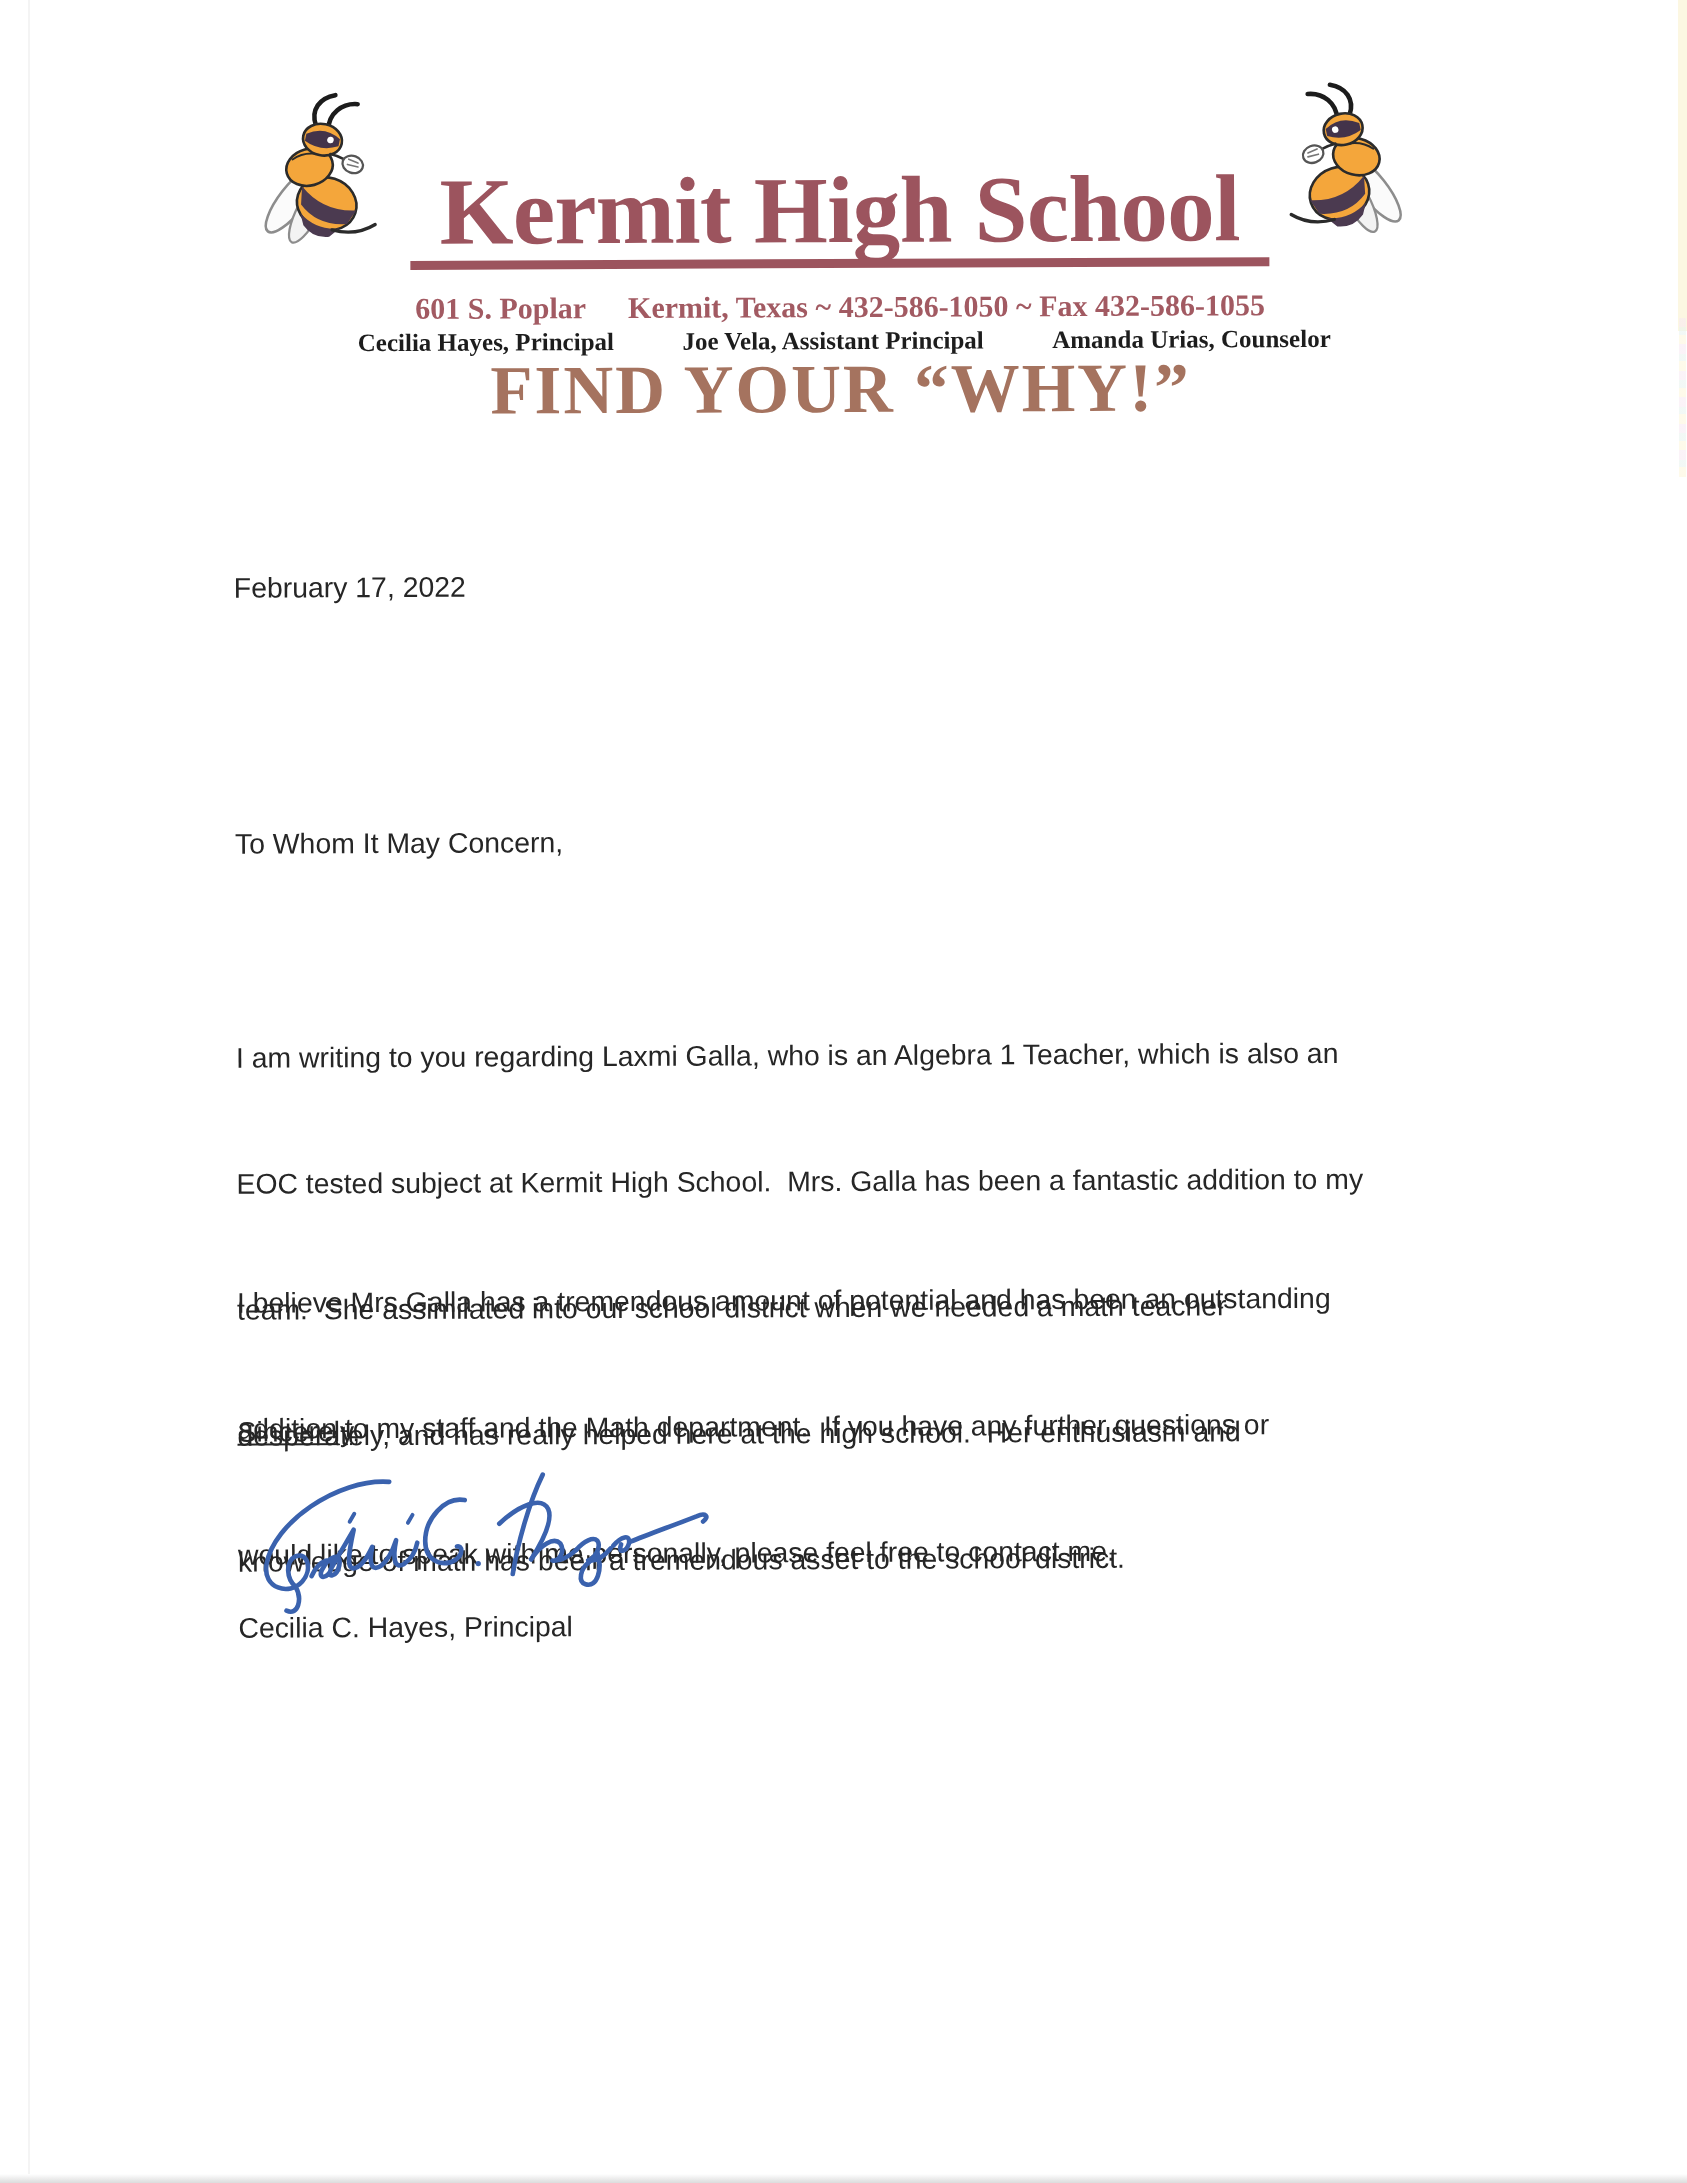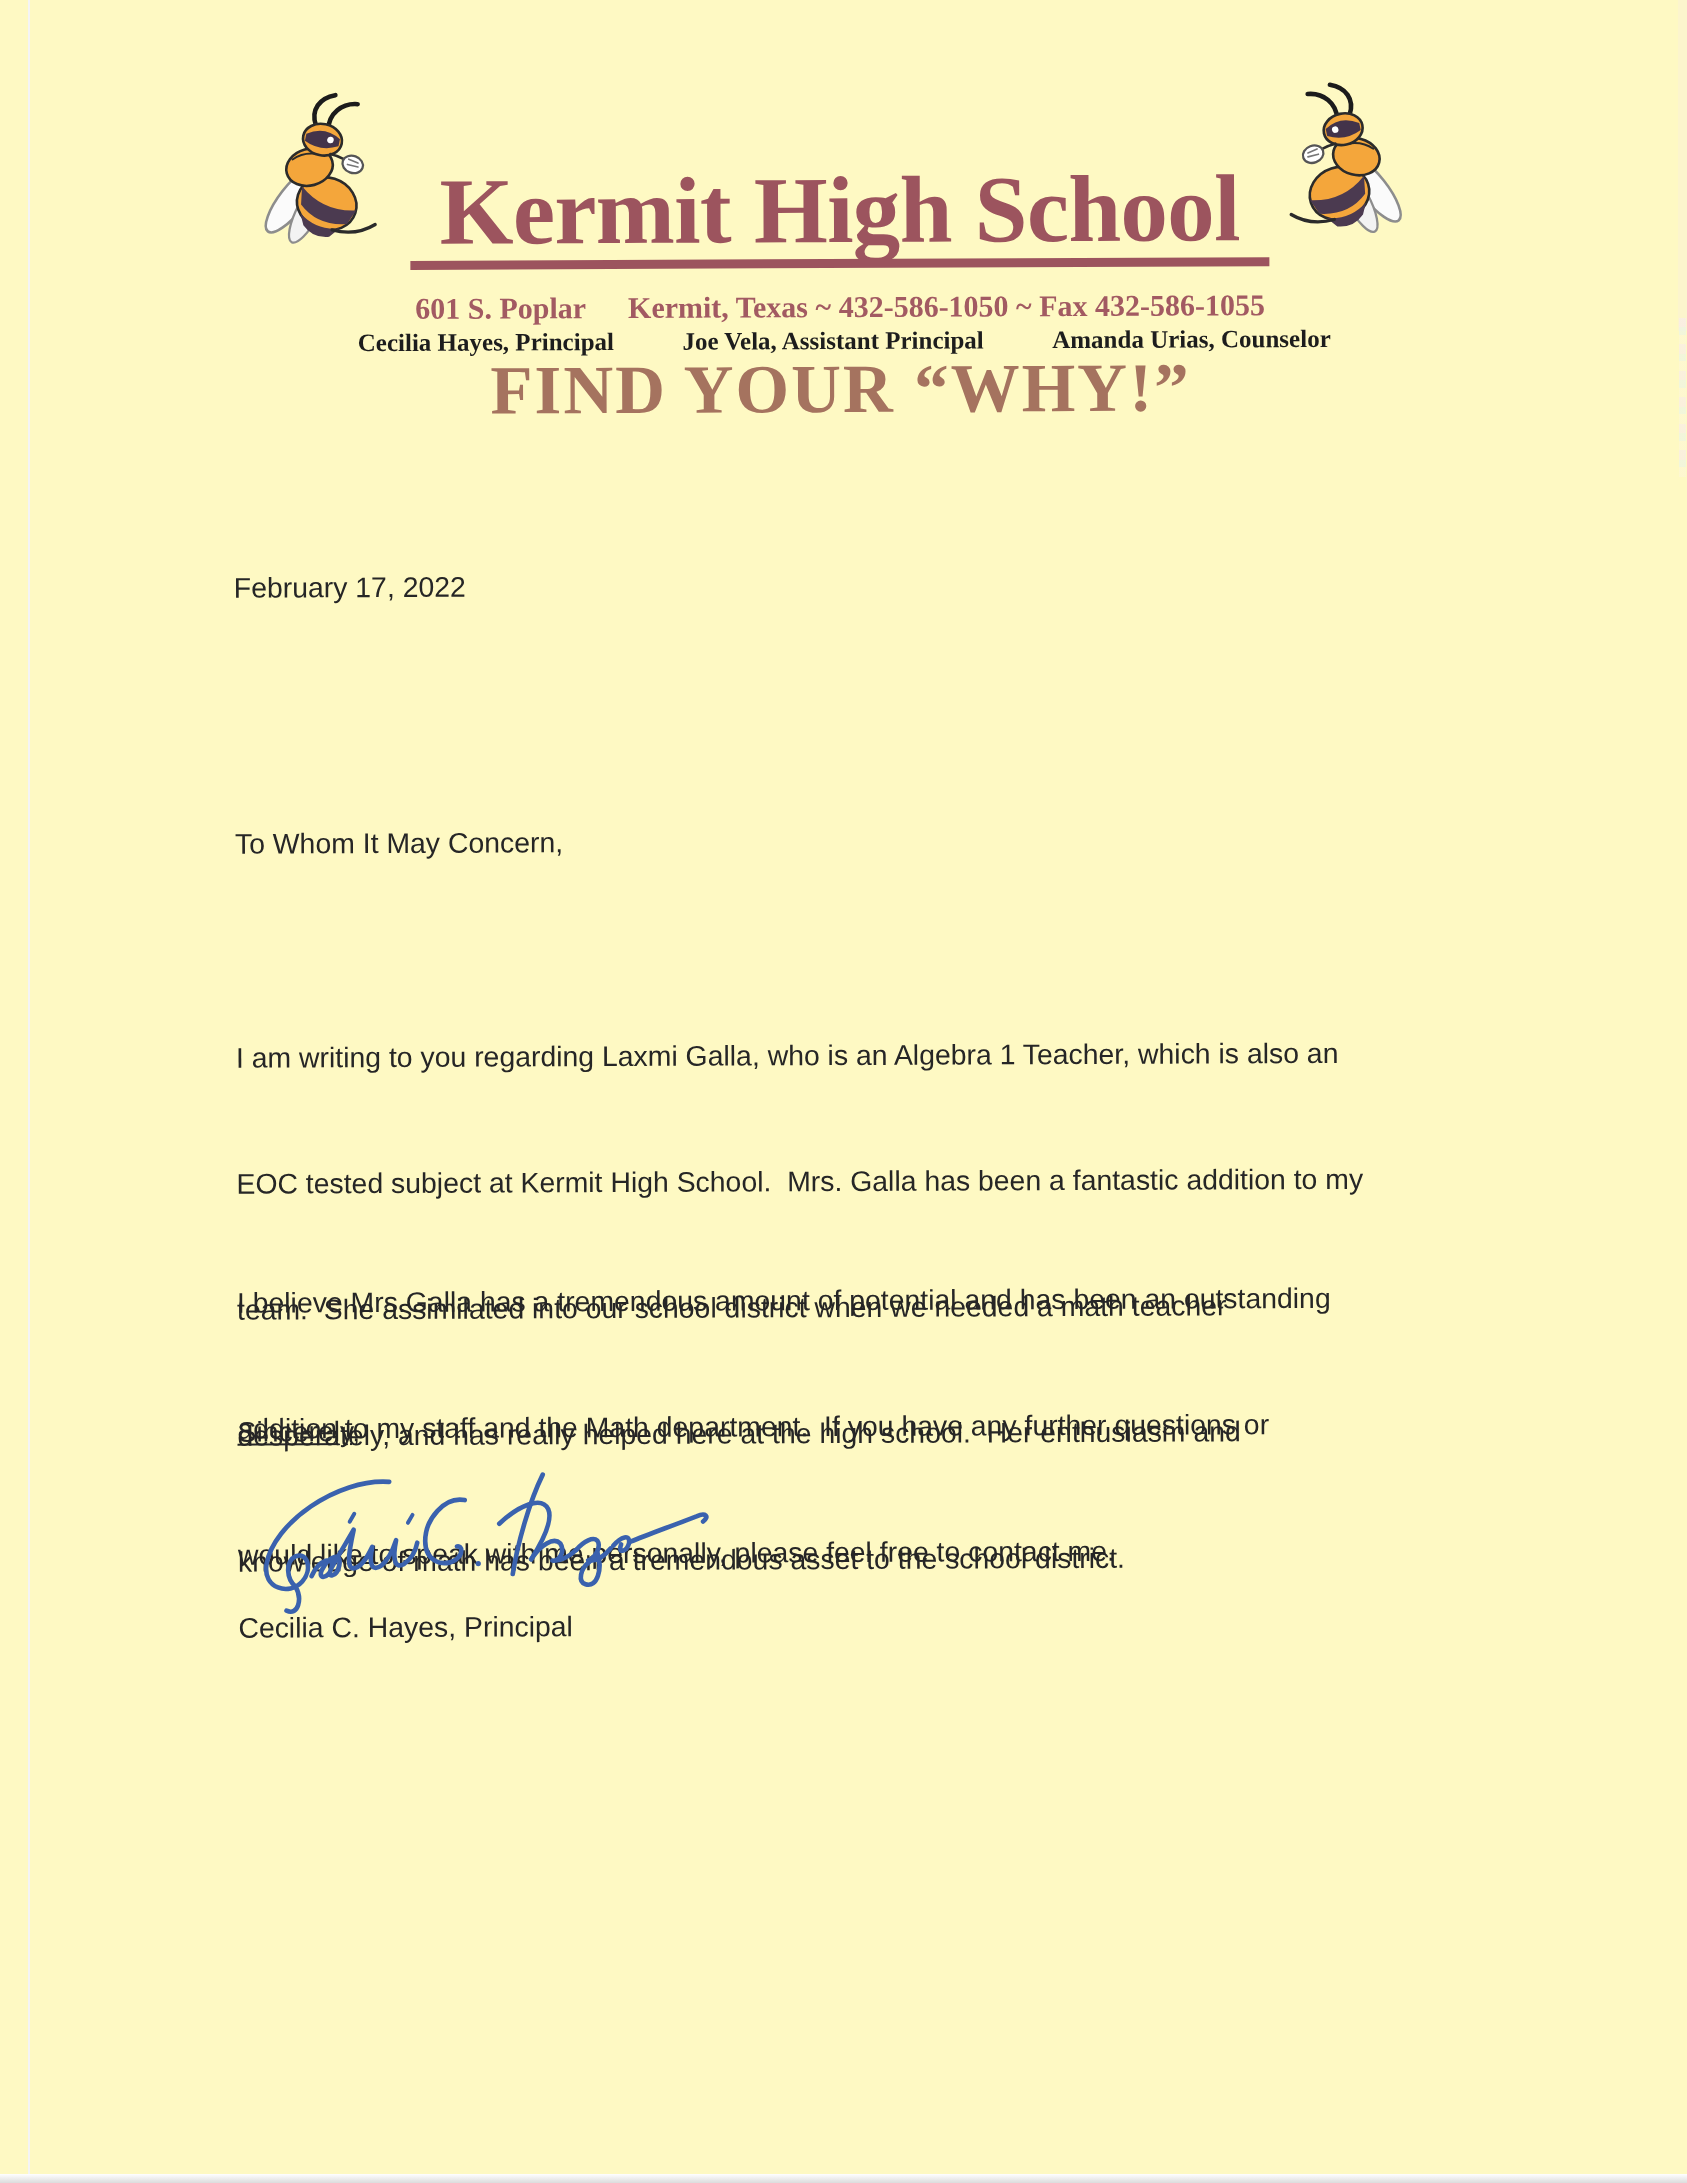--- a/index.html
+++ b/index.html
@@ -1,19 +1,19 @@
 <!DOCTYPE html>
 <html style="font-size:10.6px"><head>
 <meta charset="utf-8">
 <style>
   html,body{margin:0;padding:0;background:#e9e9e9;}
   .page{
     position:relative;
     width:1687px;height:2183px;
-    background:#fef9c3;
+    background:#ffffff;
     overflow:hidden;
     font-family:"Liberation Sans",sans-serif;
   }
   .tilt{position:absolute;inset:0;transform:rotate(-0.25deg);}
   
   .school-title{
     position:absolute;top:163px;left:0;width:1687px;
     text-align:center;
     font-family:"Liberation Serif",serif;
     font-weight:bold;

